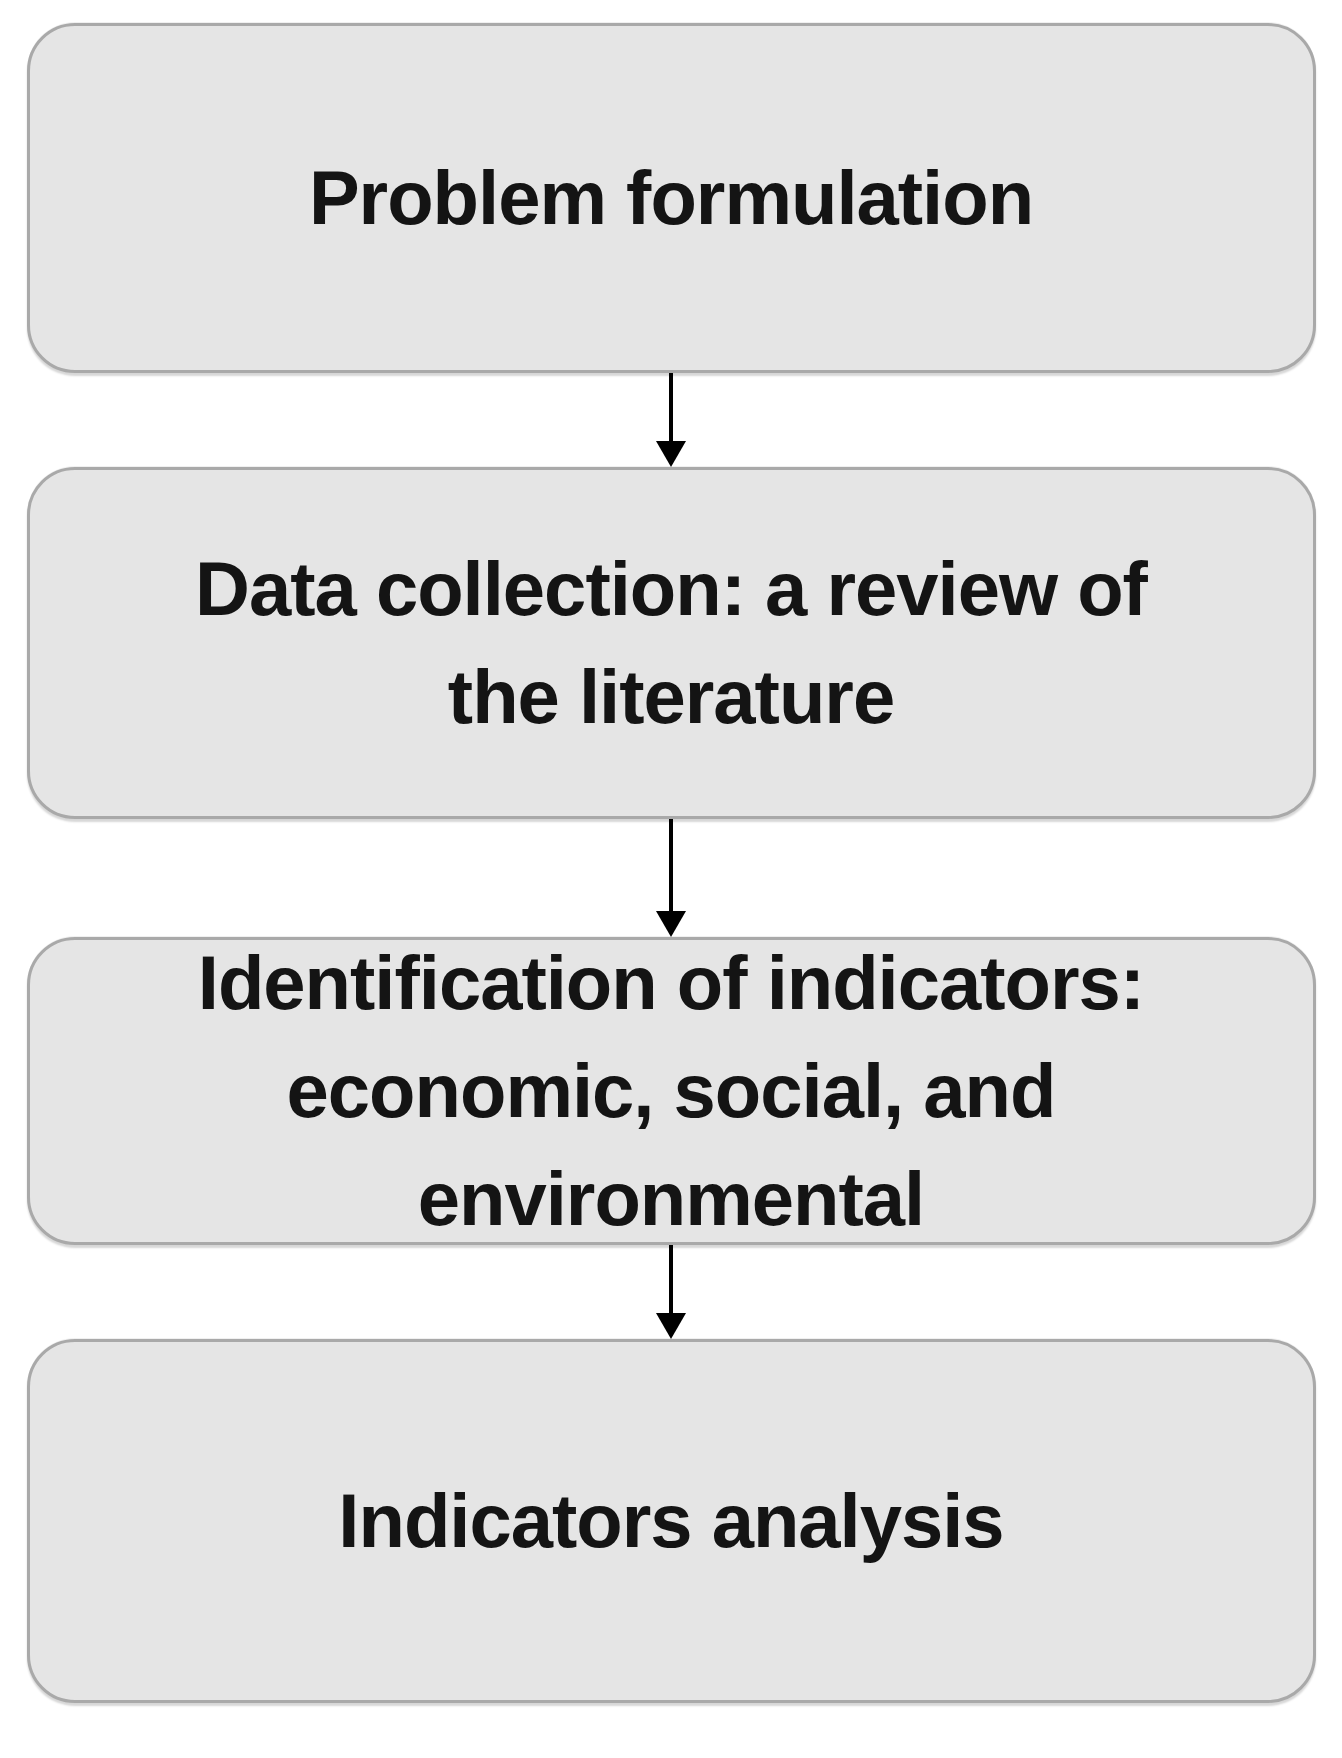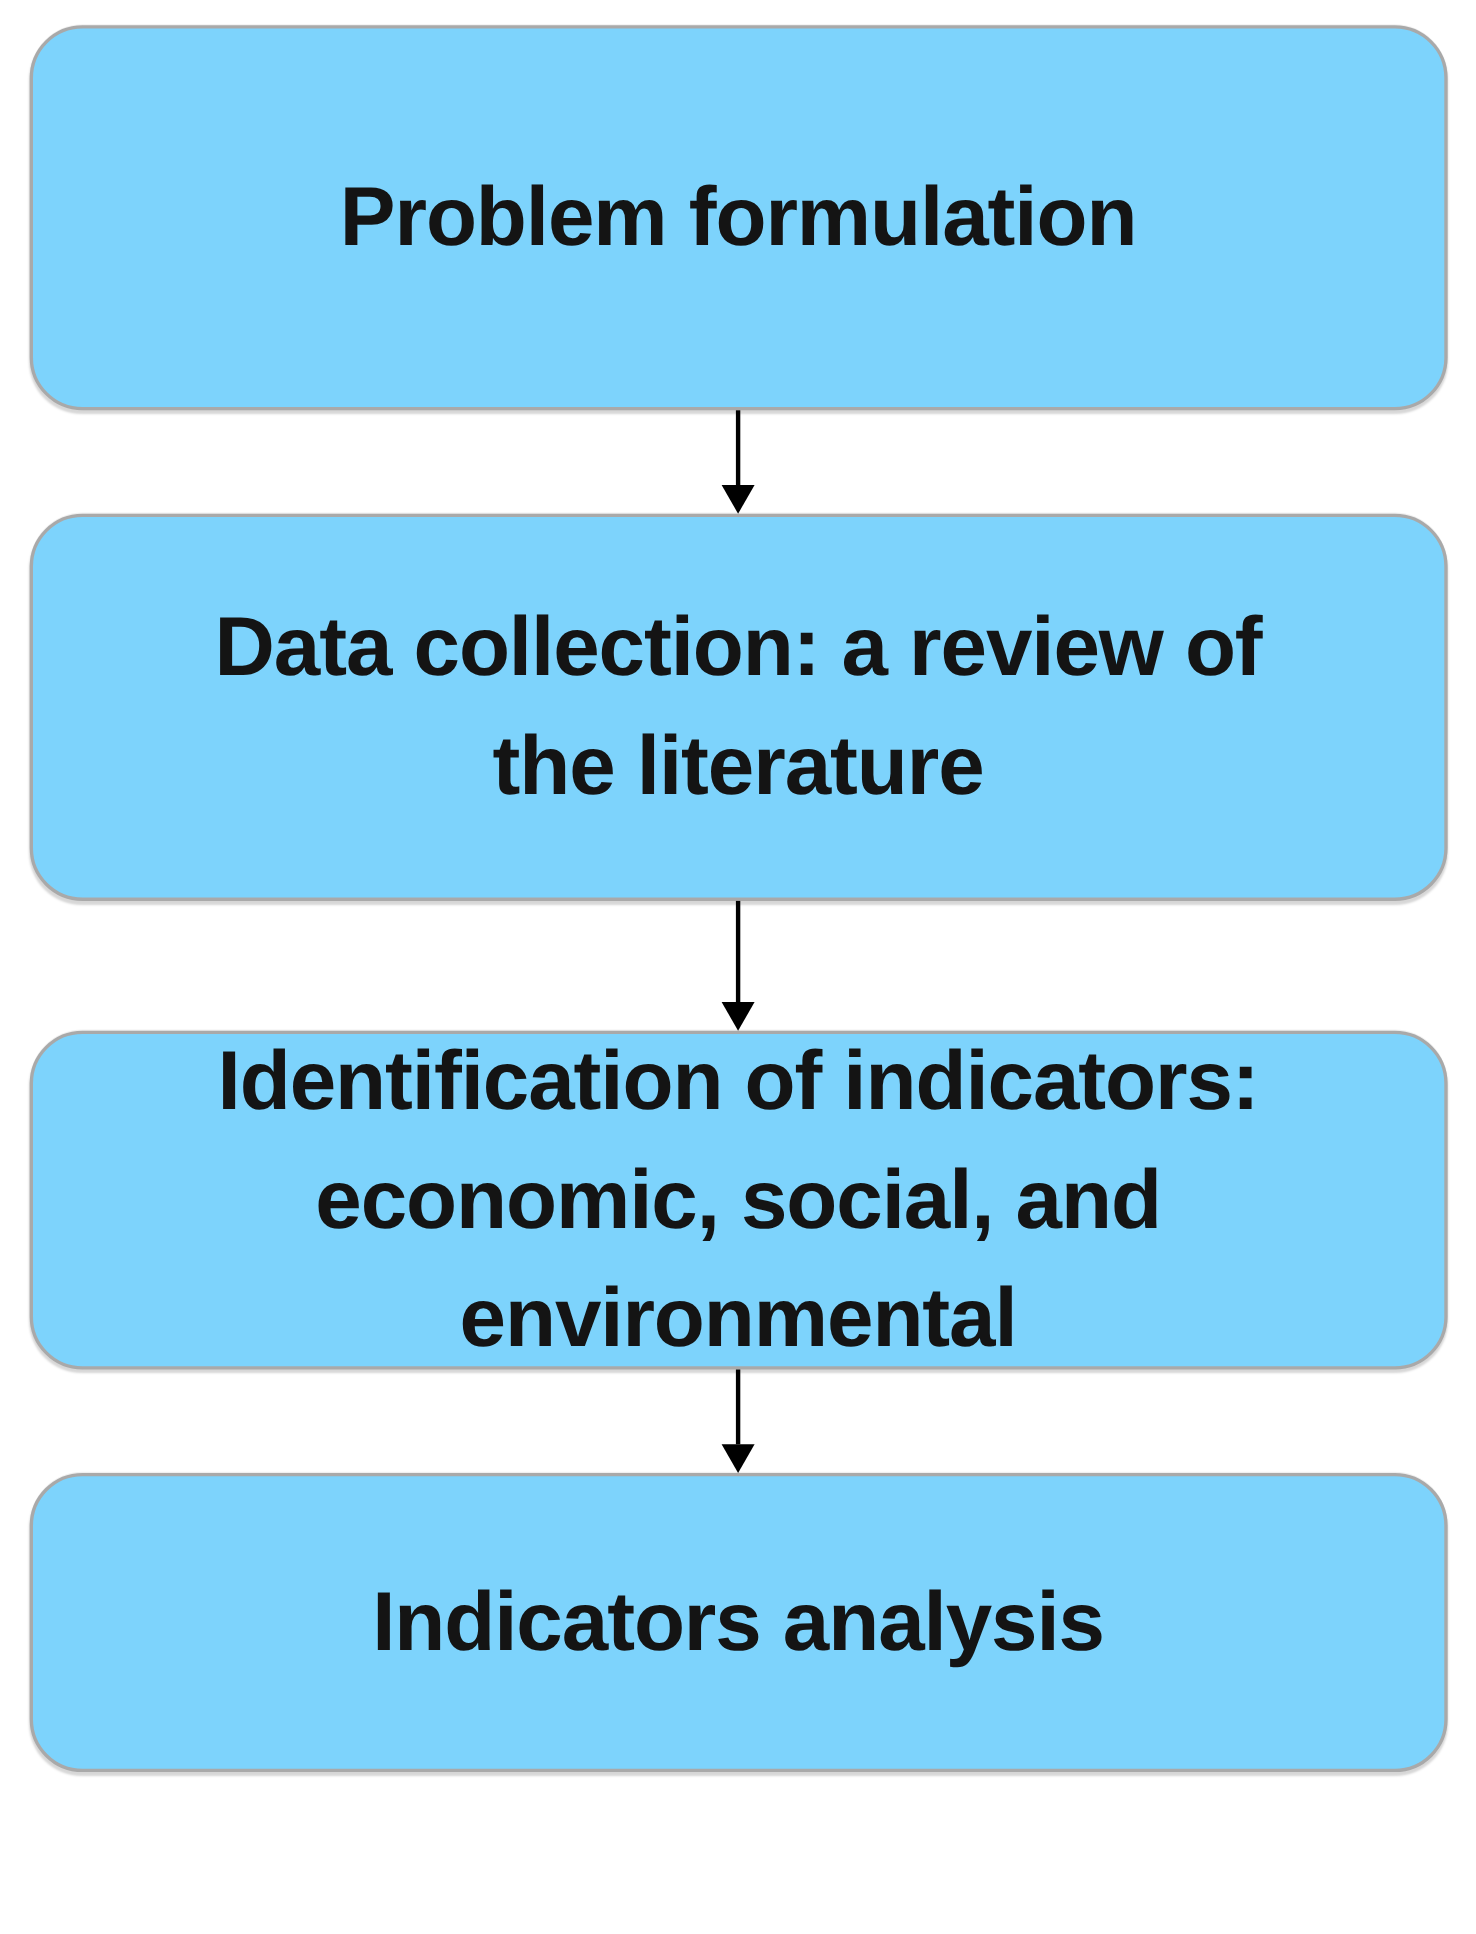--- a/index.html
+++ b/index.html
@@ -17,31 +17,31 @@
     flex-direction: column;
     align-items: center;
     padding: 23px 25px 18px 25px;
     font-family: "Liberation Sans", sans-serif;
   }
   .node {
     width: 1289px;
     box-sizing: border-box;
     border: 3px solid var(--border-color, #a9a9a9);
     border-radius: 48px;
-    background: #7dd3fc;
+    background: #e5e5e5;
     box-shadow: 0 3px 2px rgba(0,0,0,0.16), 0 -1px 0 rgba(0,0,0,0.06);
     display: flex;
     align-items: center;
     justify-content: center;
     flex: 0 0 auto;
   }
   .node-1 { height: 350px; }
   .node-2 { height: 352px; }
   .node-3 { height: 308px; }
-  .node-4 { height: 272px; }
+  .node-4 { height: 364px; }
   .node-label {
     white-space: pre-line;
     text-align: center;
     font-weight: 700;
     font-size: 76px;
     line-height: 1.42;
     letter-spacing: -1px;
     color: var(--text-color, #141414);
     padding: 0 20px;
   }

